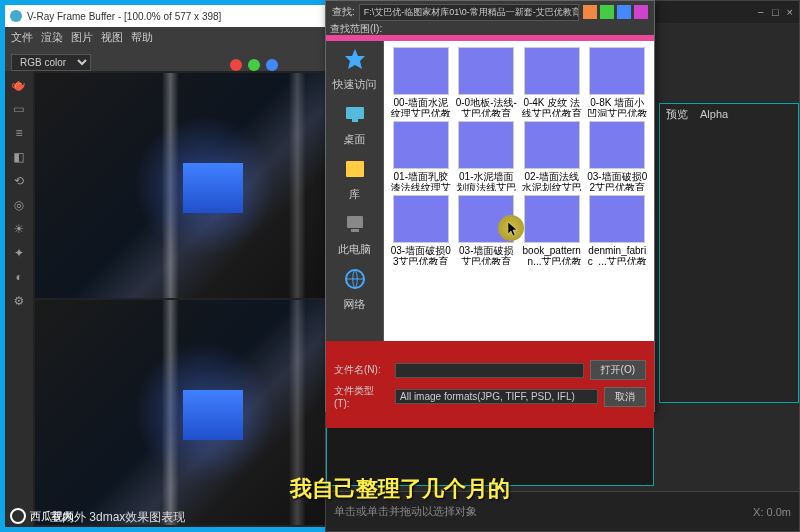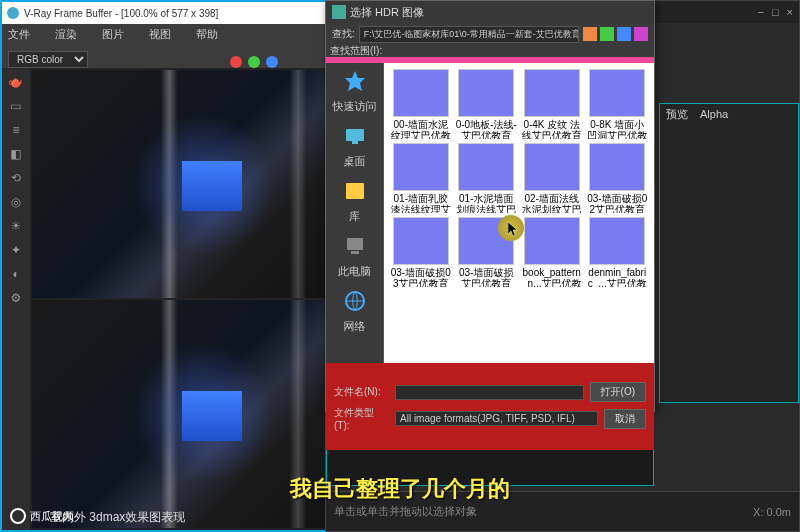--- a/index.html
+++ b/index.html
@@ -1,23 +1,23 @@
 <!DOCTYPE html>
 <html><head>
 <meta charset="utf-8">
 <style>
 *{margin:0;padding:0;box-sizing:border-box;font-family:"Microsoft YaHei",sans-serif;font-size:11px;}
 body{width:800px;height:532px;background:#2a2a2a;overflow:hidden;position:relative;}
-.vfb-window{position:absolute;left:0;top:0;width:465px;height:532px;background:#3a3a3a;border:2px solid #0ea5e9;}
+.vfb-window{position:absolute;left:0;top:0;width:465px;height:532px;background:#3a3a3a;border:5px solid #0ea5e9;}
 .vfb-titlebar{height:22px;background:#fff;display:flex;align-items:center;padding:0 4px;}
 .vfb-titlebar .icon{width:14px;height:14px;margin-right:4px;}
 .vfb-title{flex:1;color:#333;font-size:10px;}
 .win-btns{display:flex;}
 .win-btn{width:28px;height:20px;display:flex;align-items:center;justify-content:center;color:#333;cursor:pointer;}
-.vfb-menu{height:20px;background:#3c3c3c;color:#ccc;display:flex;align-items:center;padding:0 6px;gap:25px;font-size:10px;}
+.vfb-menu{height:20px;background:#3c3c3c;color:#ccc;display:flex;align-items:center;padding:0 6px;gap:8px;font-size:10px;}
 .vfb-toolbar{height:24px;background:#3c3c3c;display:flex;align-items:flex-end;padding:0 6px;gap:6px;}
 .tb-select{background:#2a2a2a;color:#ccc;border:1px solid #555;padding:1px 4px;font-size:10px;width:80px;}
 .tb-dot{width:12px;height:12px;border-radius:50%;}
 .tb-spacer{flex:1;}
 .tb-icon{width:16px;height:16px;color:#aaa;}
 .vfb-body{display:flex;height:calc(100% - 66px);}
 .vfb-sidebar{width:28px;background:#2d2d2d;display:flex;flex-direction:column;padding:4px 0;gap:4px;align-items:center;}
 .side-icon{width:20px;height:20px;display:flex;align-items:center;justify-content:center;color:#999;font-size:12px;}
 .vfb-renders{flex:1;background:#222;display:flex;flex-direction:column;gap:2px;padding:2px;}
 .render{flex:1;background:linear-gradient(135deg,#1a1a1a 0%,#0d1520 40%,#2a3040 50%,#1a1a1a 60%,#0a0a0a 100%);position:relative;overflow:hidden;}
@@ -138,24 +138,20 @@
     </div>
     <div class="max-status">
       <span>单击或单击并拖动以选择对象</span>
       <span style="flex:1"></span>
       <span>X: 0.0m</span>
     </div>
   </div>
 </div>
 
 <div class="dialog">
-  <div class="dlg-title">
-    <div class="ico"></div>
-    <span>选择 HDR 图像</span>
-  </div>
   <div class="dlg-path">
     <span class="dlg-path-lbl">查找:</span>
     <div class="dlg-path-val">F:\艾巴优-临图家材库01\0-常用精品一新套-艾巴优教育\012-常用-高精度法线</div>
     <div class="dlg-path-icons">
       <div class="pi" style="background:#e84"></div>
       <div class="pi" style="background:#4c4"></div>
       <div class="pi" style="background:#48f"></div>
       <div class="pi" style="background:#c4c"></div>
     </div>
   </div>

